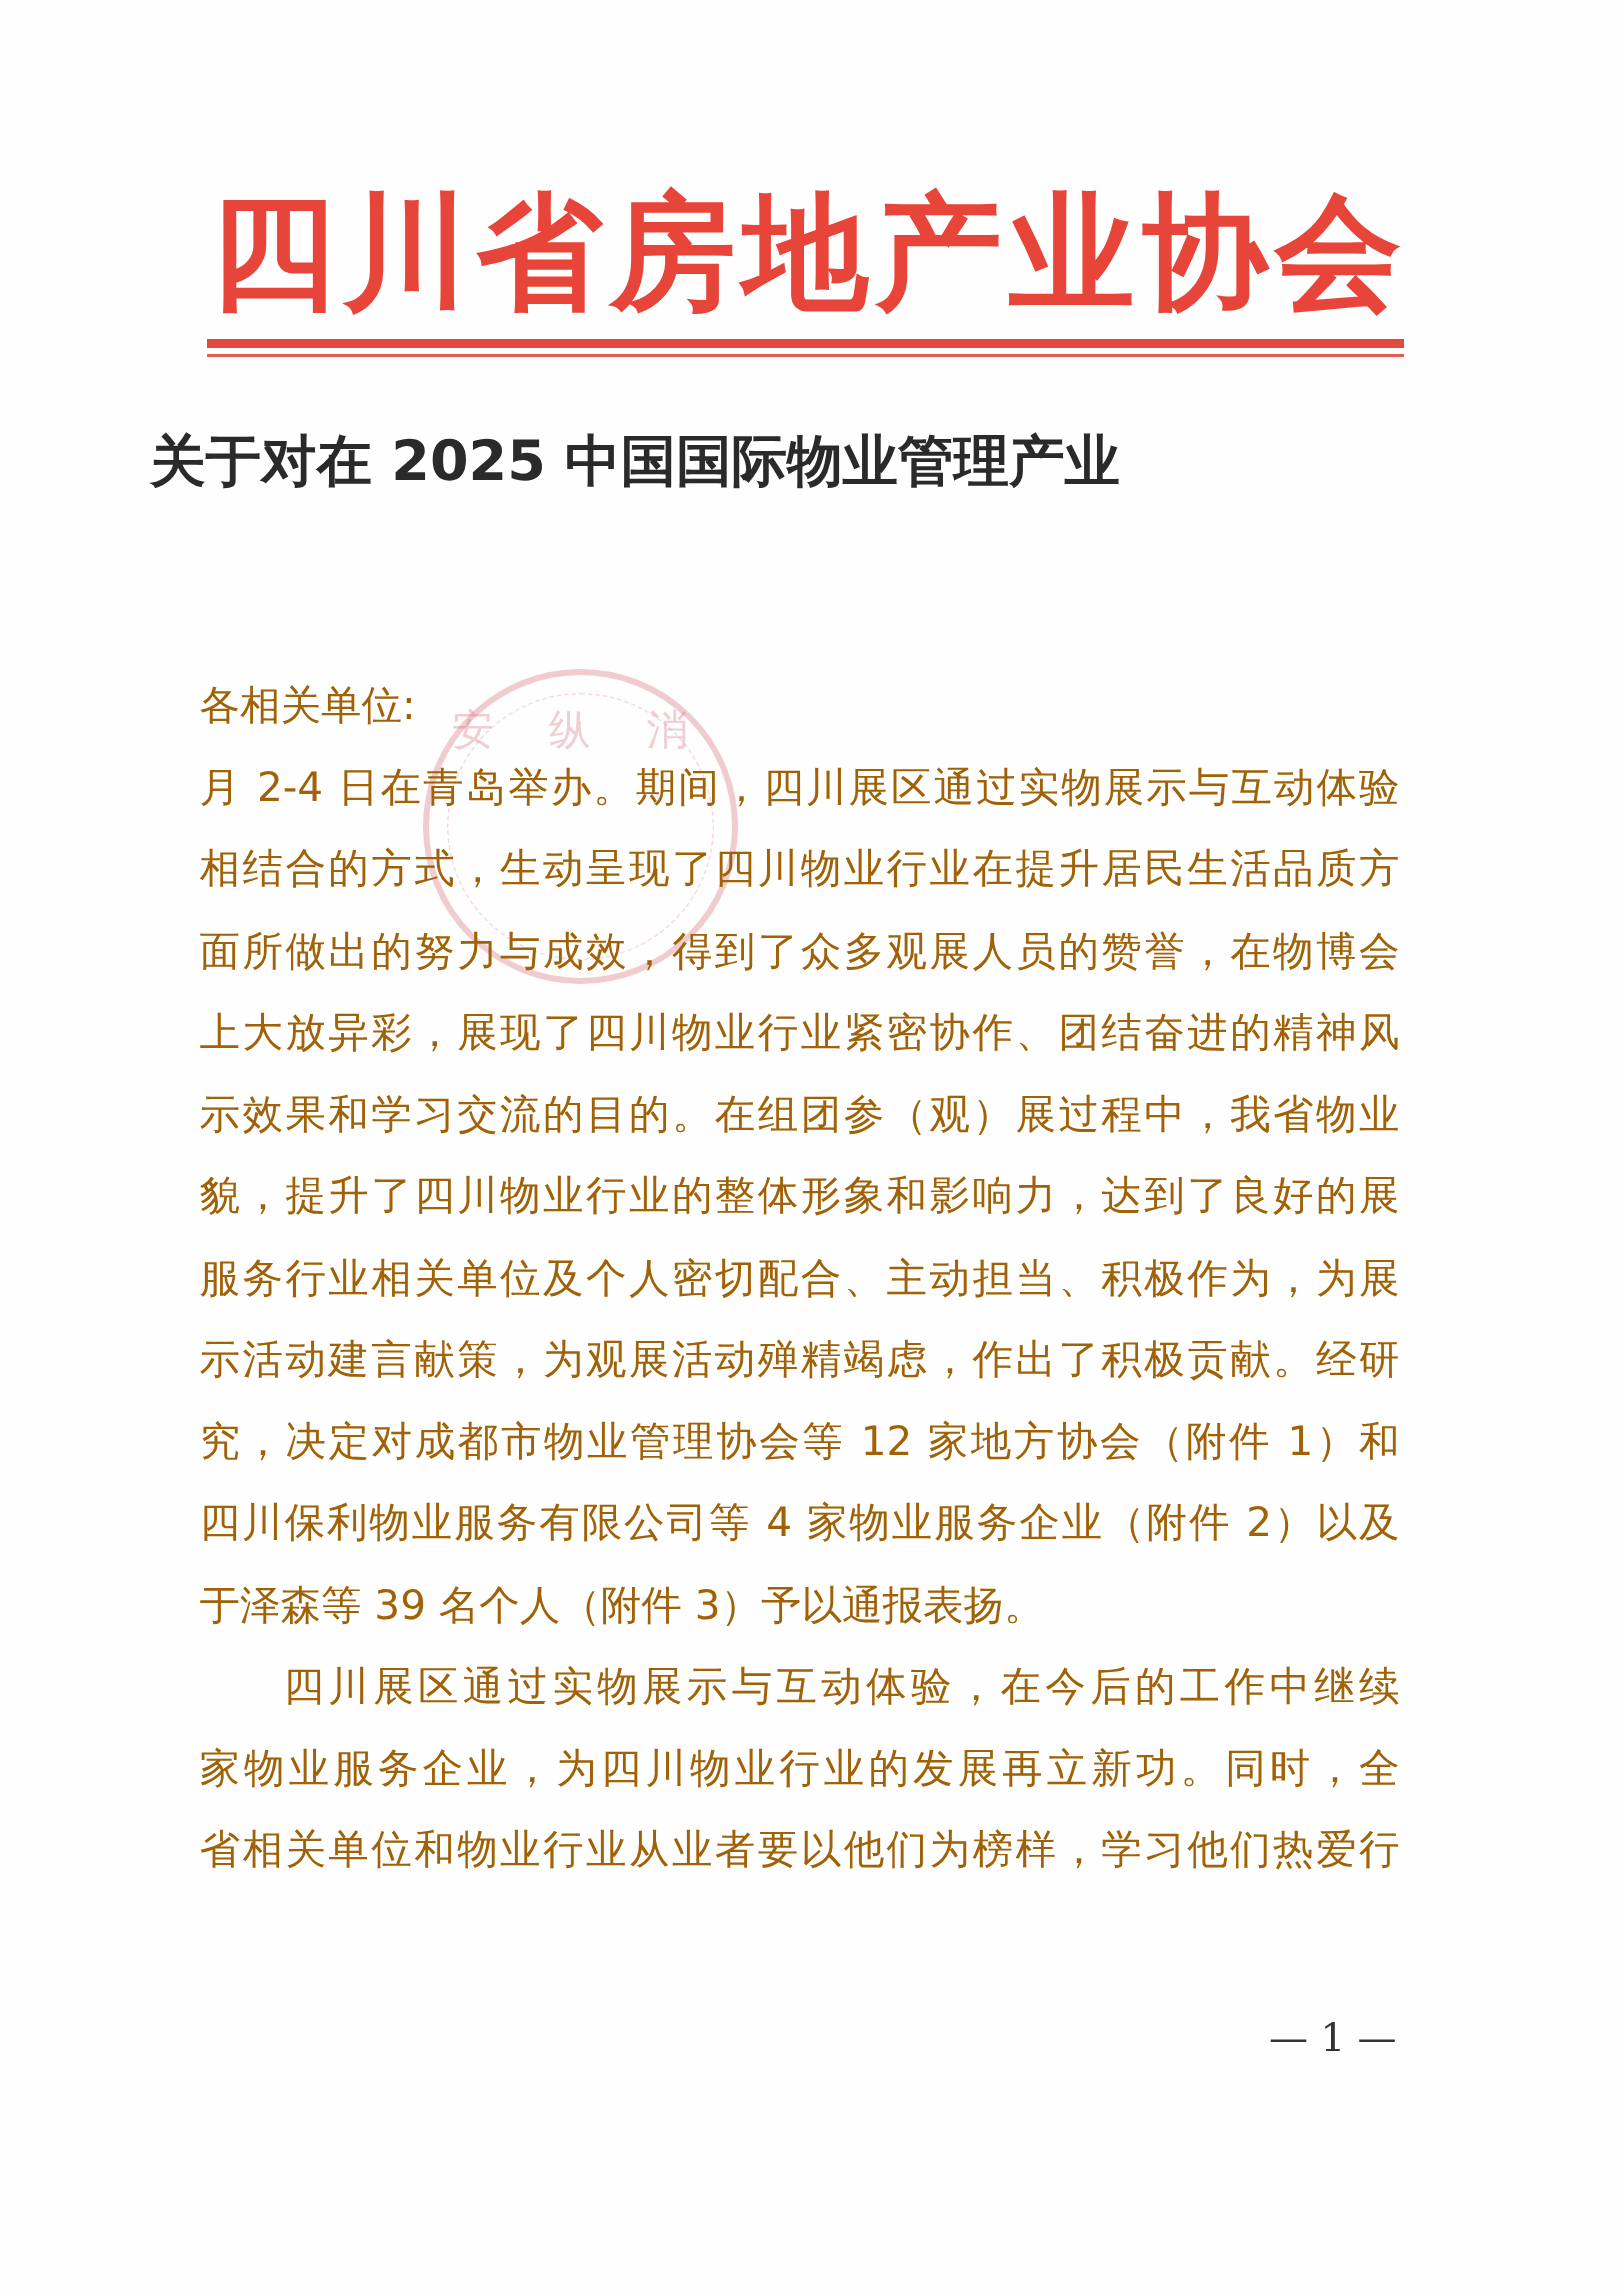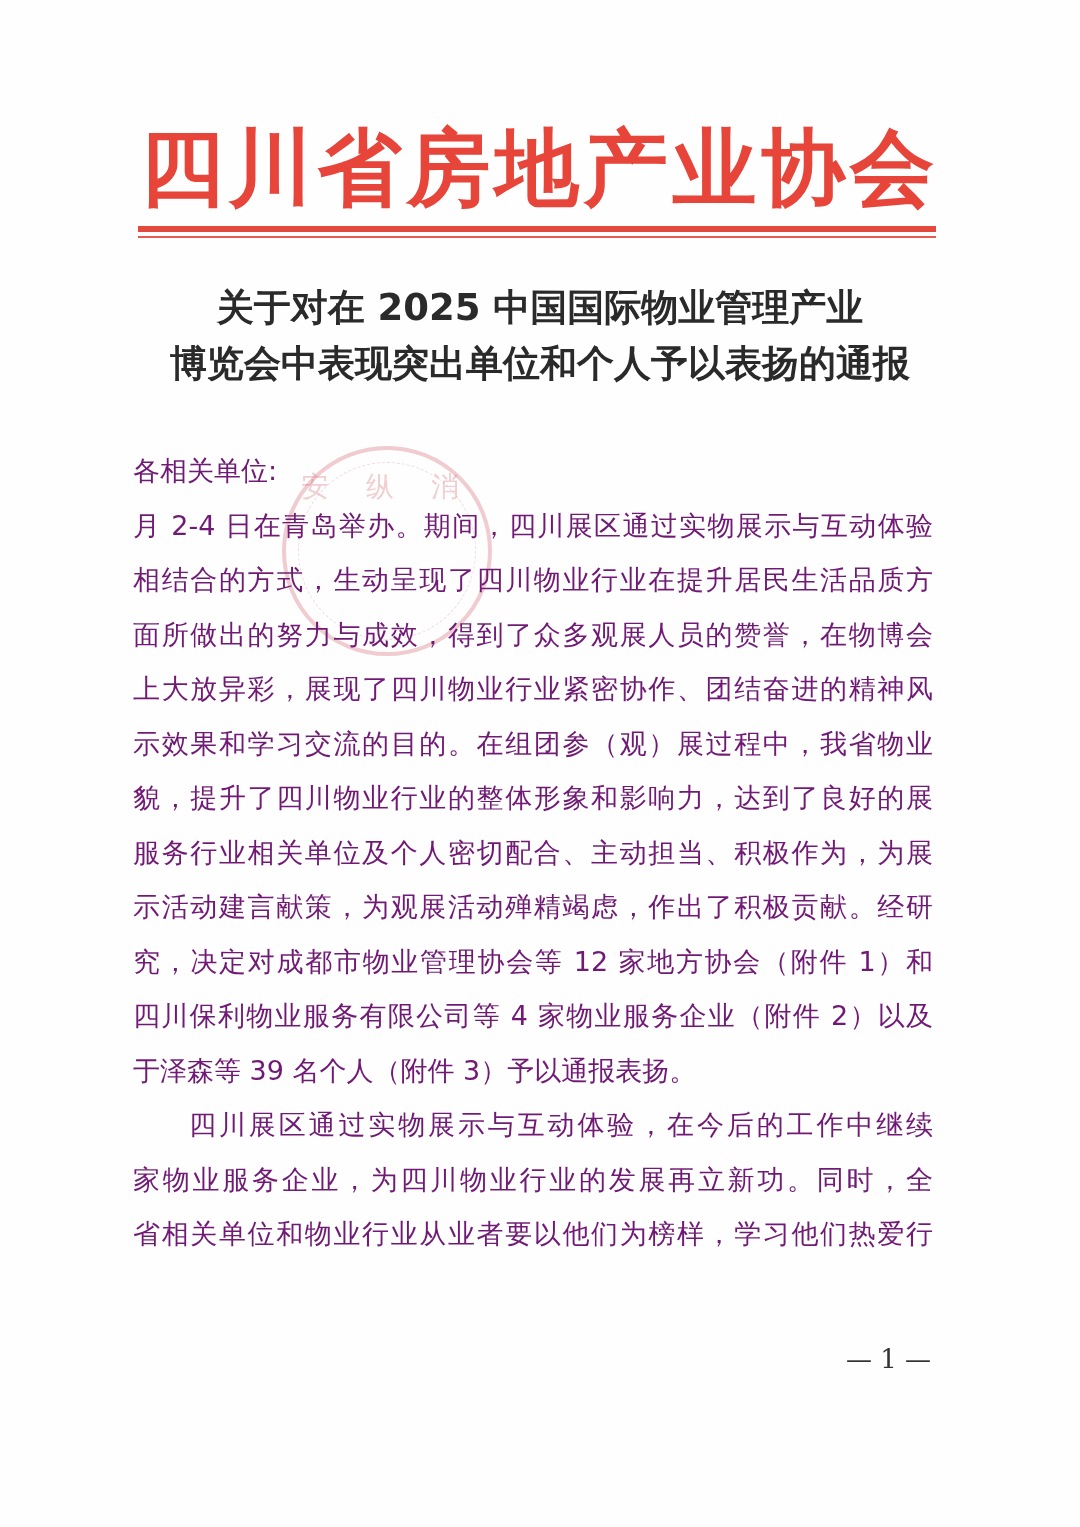--- a/index.html
+++ b/index.html
@@ -57,39 +57,39 @@
       top: 236px;
       width: 798px;
       height: 2px;
       background: #e65a4f;
     }
     .doc-title {
       position: absolute;
       left: 100px;
       top: 280px;
       width: 880px;
-      text-align: center;
+      text-align: left;
       font-family: "DejaVu Sans", "Liberation Sans", sans-serif;
       font-weight: bold;
       font-size: 37px;
       line-height: 56px;
       color: #2a2a2a;
     }
     .doc-title div {
       white-space: nowrap;
     }
     .body-text {
       position: absolute;
       left: 133px;
       top: 444px;
       width: 800px;
       font-family: "DejaVu Sans", "Liberation Sans", sans-serif;
       font-size: 27px;
       line-height: 54.5px;
-      color: #701a75;
+      color: #a16207;
     }
     .body-text .line {
       white-space: nowrap;
       display: block;
       text-align: justify;
       text-align-last: justify;
       height: 54.5px;
     }
     .body-text .line.salutation {
       text-align-last: left;
@@ -153,21 +153,20 @@
     <span>业</span>
     <span>协</span>
     <span>会</span>
   </div>
 
   <div class="rule-thick"></div>
   <div class="rule-thin"></div>
 
   <div class="doc-title">
     <div>关于对在 2025 中国国际物业管理产业</div>
-    <div>博览会中表现突出单位和个人予以表扬的通报</div>
   </div>
 
   <div class="seal">
     <div class="seal-inner"></div>
     <div class="seal-text">安 纵 消</div>
   </div>
 
   <div class="body-text">
     <span class="line salutation">各相关单位:</span>
 

